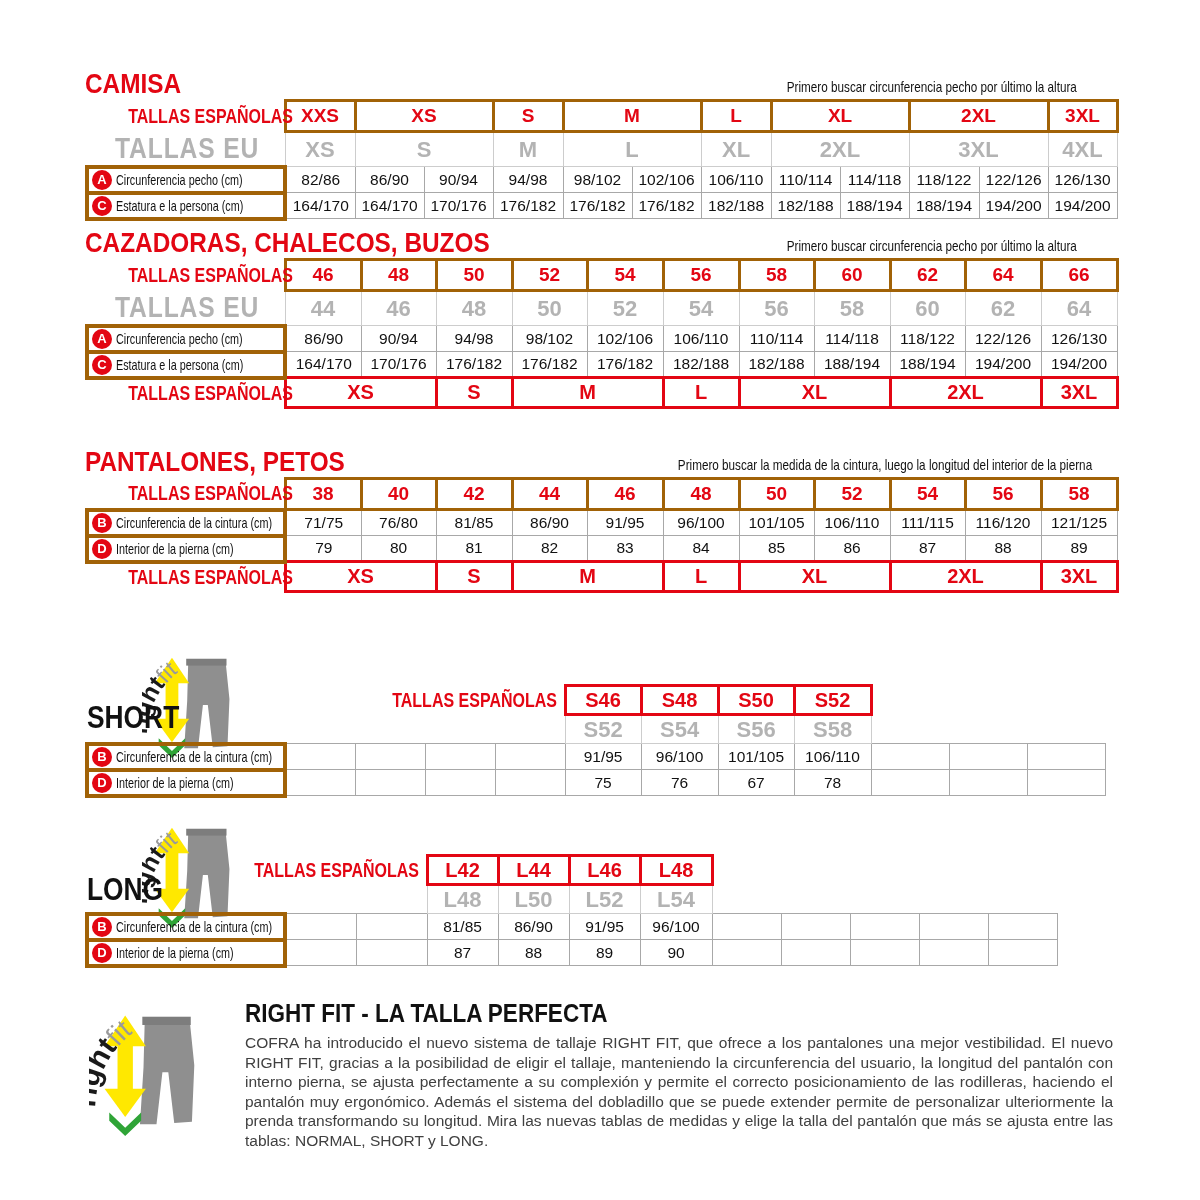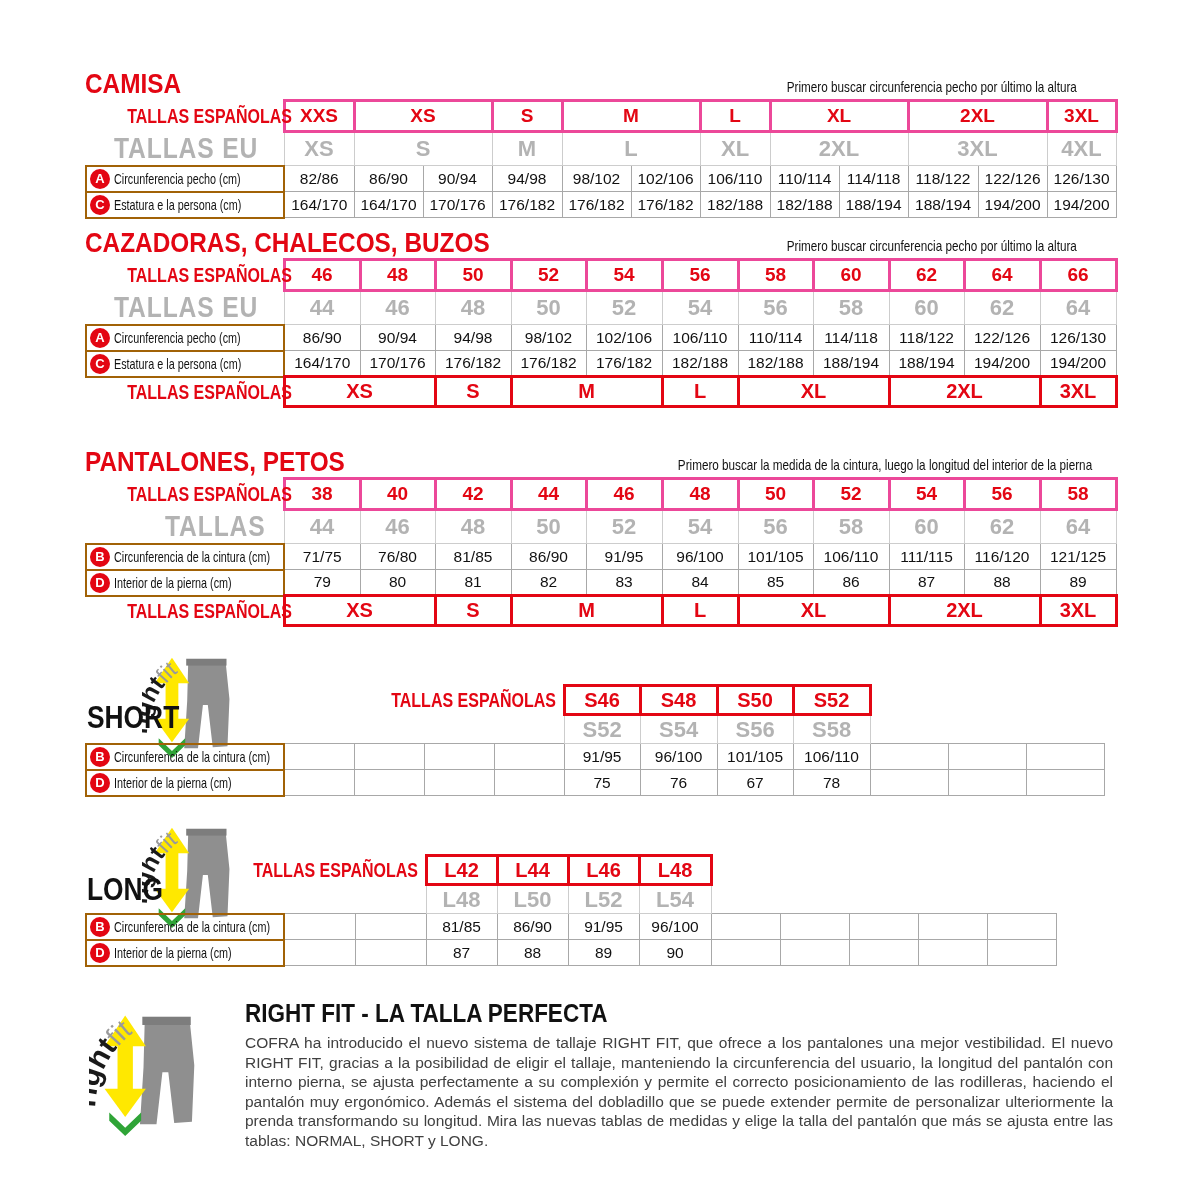--- a/index.html
+++ b/index.html
@@ -12,25 +12,25 @@
   .note{position:absolute;bottom:3px;right:38px;white-space:nowrap;}
   .note-p{right:23px;}
   .notecond{display:inline-block;transform:scaleX(0.78);transform-origin:right center;
             font-size:15px;color:#111;white-space:nowrap;}
   table{border-collapse:collapse;table-layout:fixed;}
   td{padding:0;text-align:center;vertical-align:middle;white-space:nowrap;overflow:visible;}
   .r-red{height:31px;}
   .r-gray{height:29px;}
   .r-data{height:26px;}
   .r-redb{height:30px;}
-  .c-rbox{border:3px solid #ec4899;color:#e30613;font-weight:bold;font-size:19px;background:#fff;}
+  .c-rbox{border:3px solid #a16207;color:#e30613;font-weight:bold;font-size:19px;background:#fff;}
   .c-rboxb{border:3px solid #e30613;color:#e30613;font-weight:bold;font-size:20px;background:#fff;}
   .c-gray{border:1px solid #cdcdcd;color:#b3b3b3;font-weight:bold;font-size:22px;}
   .c-val{border:1px solid #a8a8a8;color:#111;font-size:15.5px;}
-  .c-lab{border:2px solid #a16207;text-align:left;padding-left:3px;}
+  .c-lab{border:4px solid #a16207;text-align:left;padding-left:3px;}
   .c-redlab{border:none;text-align:right;padding-right:7px;}
   .c-graylab{border:none;text-align:right;}
   .c-blank{border:none;}
   .rlab{display:inline-block;transform:scaleX(0.8);transform-origin:right center;
         color:#e30613;font-weight:bold;font-size:20px;}
   .glab{display:inline-block;transform:scaleX(0.85);transform-origin:left center;
         color:#b3b3b3;font-weight:bold;font-size:29px;letter-spacing:1px;}
   .badge{display:inline-block;width:20px;height:20px;border-radius:50%;background:#e30613;
          color:#fff;font-weight:bold;font-size:13px;line-height:20px;text-align:center;
          vertical-align:middle;margin-right:4px;}
@@ -245,34 +245,20 @@
         <td class="c-rbox">40</td>
         <td class="c-rbox">42</td>
         <td class="c-rbox">44</td>
         <td class="c-rbox">46</td>
         <td class="c-rbox">48</td>
         <td class="c-rbox">50</td>
         <td class="c-rbox">52</td>
         <td class="c-rbox">54</td>
         <td class="c-rbox">56</td>
         <td class="c-rbox">58</td>
-      </tr>
-      <tr class="r-gray">
-        <td class="c-graylab"><span class="glab">TALLAS</span></td>
-        <td class="c-gray">44</td>
-        <td class="c-gray">46</td>
-        <td class="c-gray">48</td>
-        <td class="c-gray">50</td>
-        <td class="c-gray">52</td>
-        <td class="c-gray">54</td>
-        <td class="c-gray">56</td>
-        <td class="c-gray">58</td>
-        <td class="c-gray">60</td>
-        <td class="c-gray">62</td>
-        <td class="c-gray">64</td>
       </tr>
       <tr class="r-data">
         <td class="c-lab"><span class="badge">B</span><span class="dlab">Circunferencia de la cintura (cm)</span></td>
         <td class="c-val">71/75</td>
         <td class="c-val">76/80</td>
         <td class="c-val">81/85</td>
         <td class="c-val">86/90</td>
         <td class="c-val">91/95</td>
         <td class="c-val">96/100</td>
         <td class="c-val">101/105</td>

